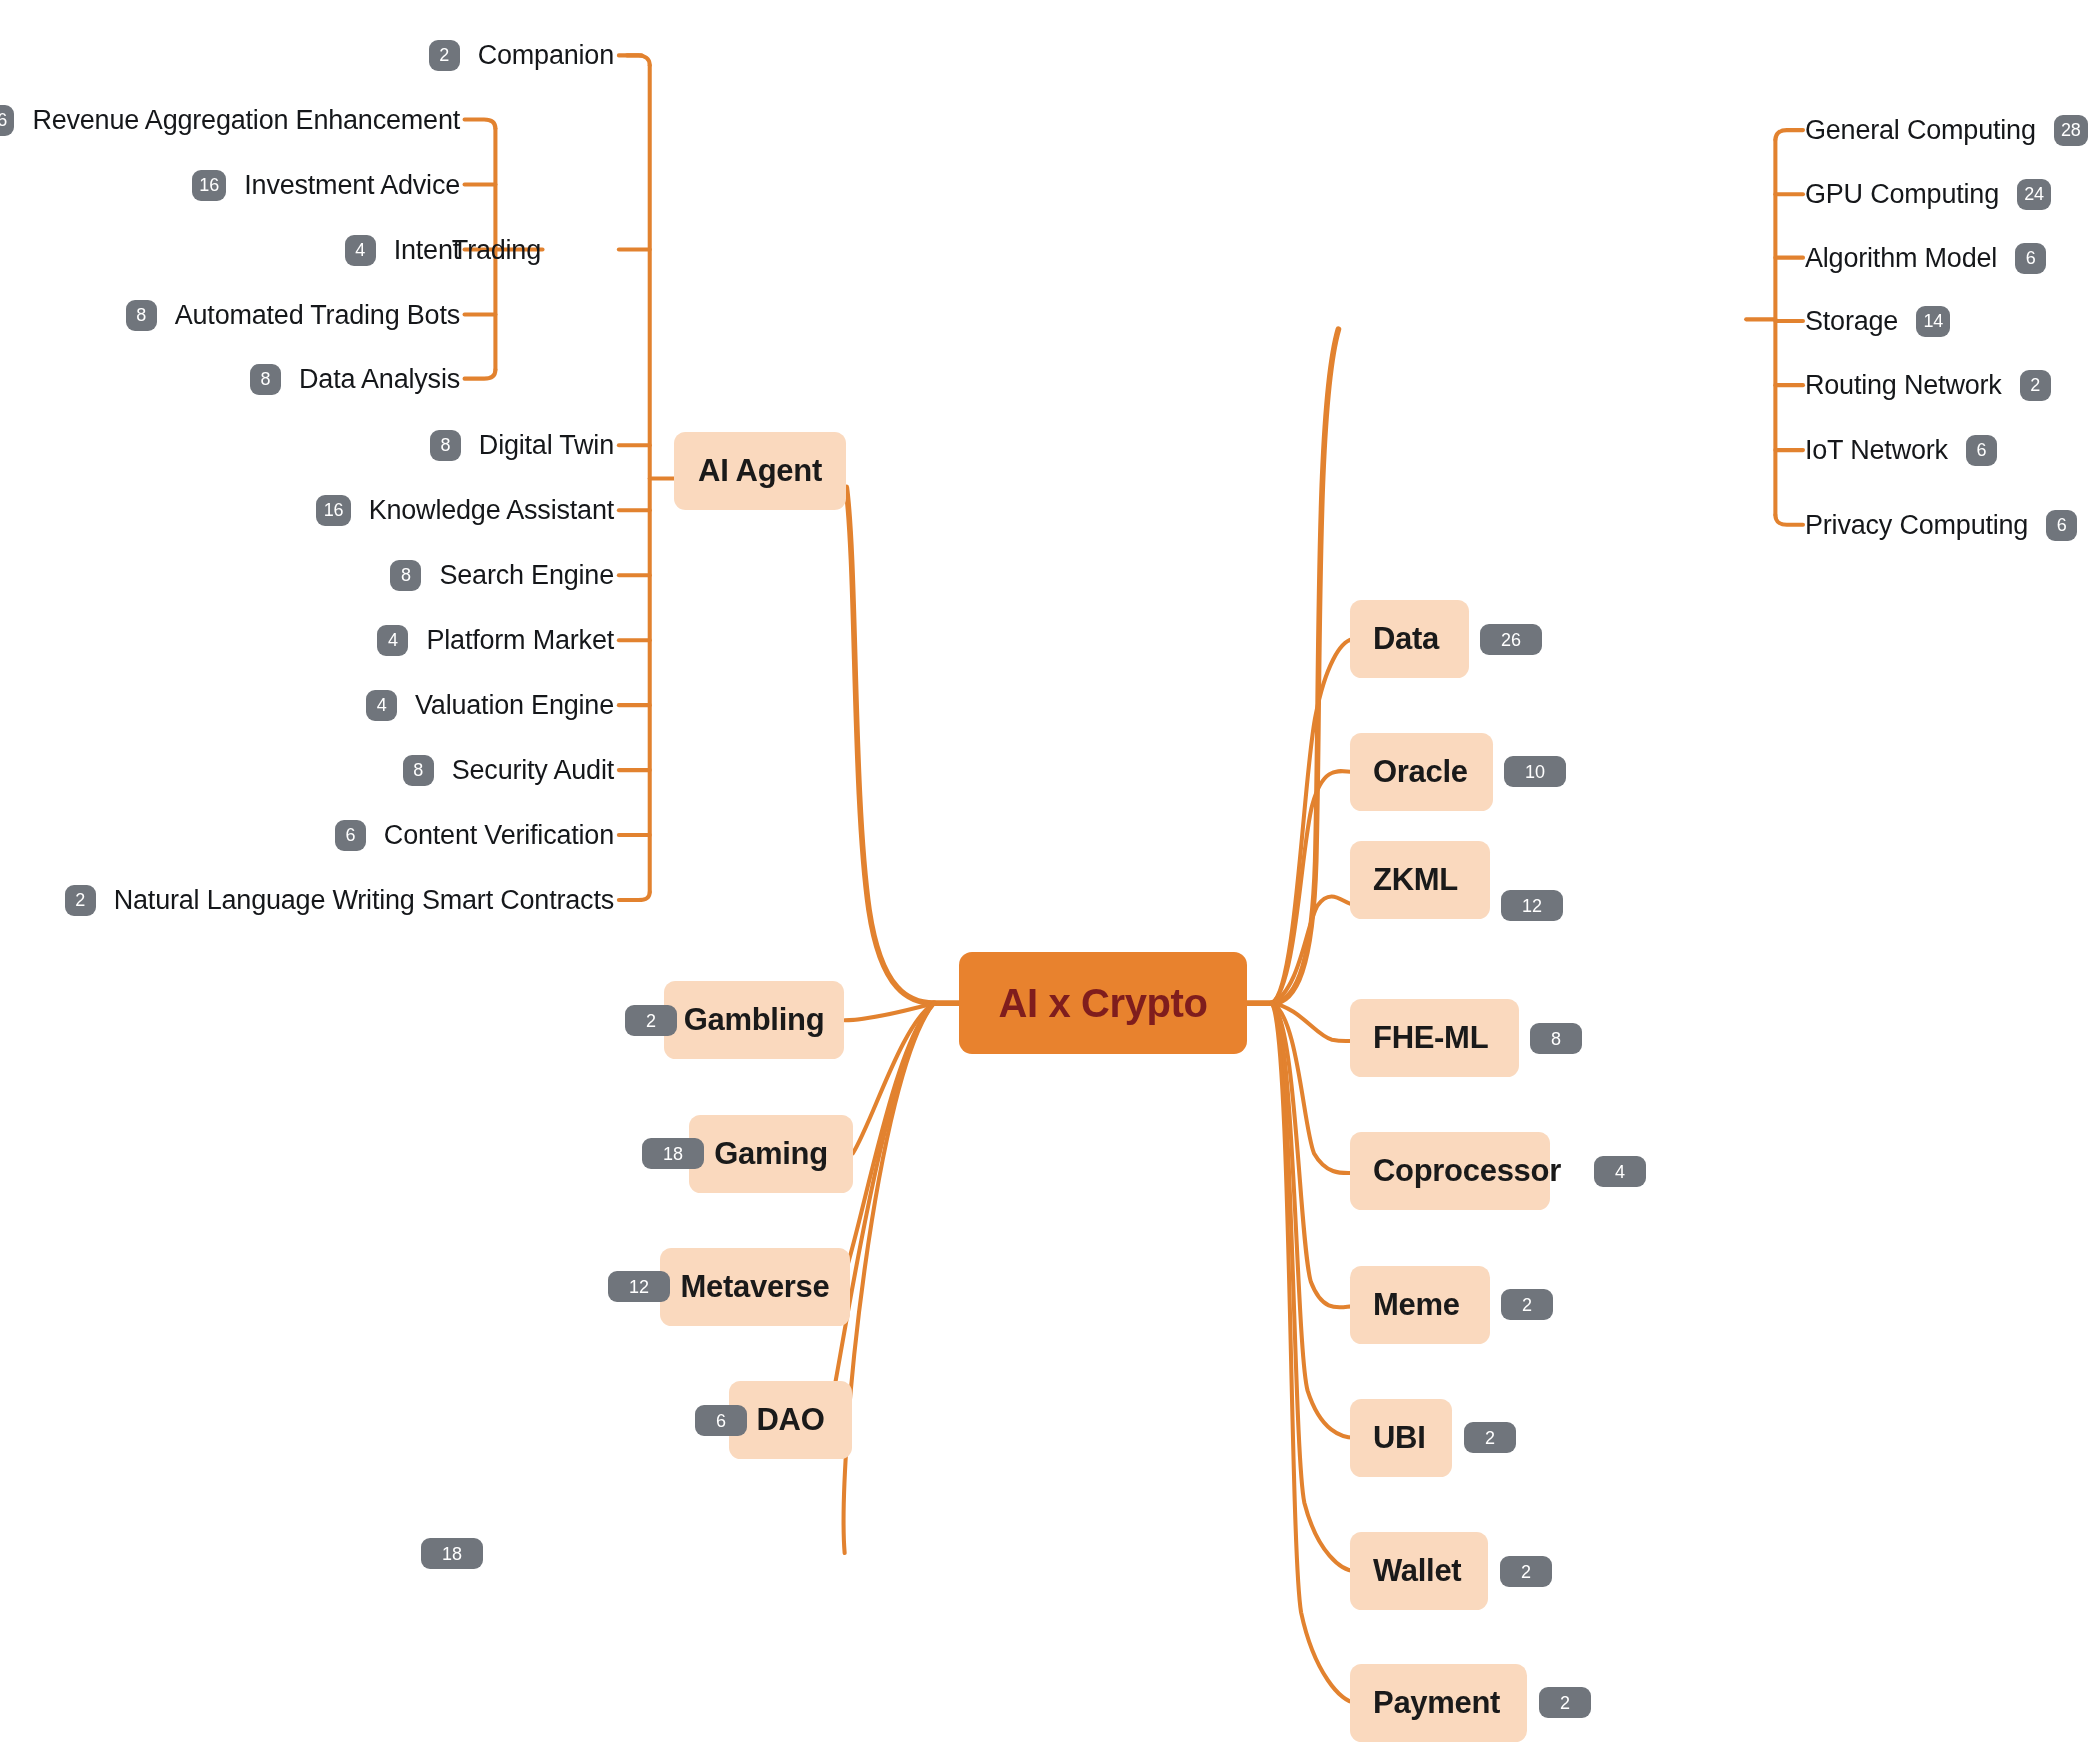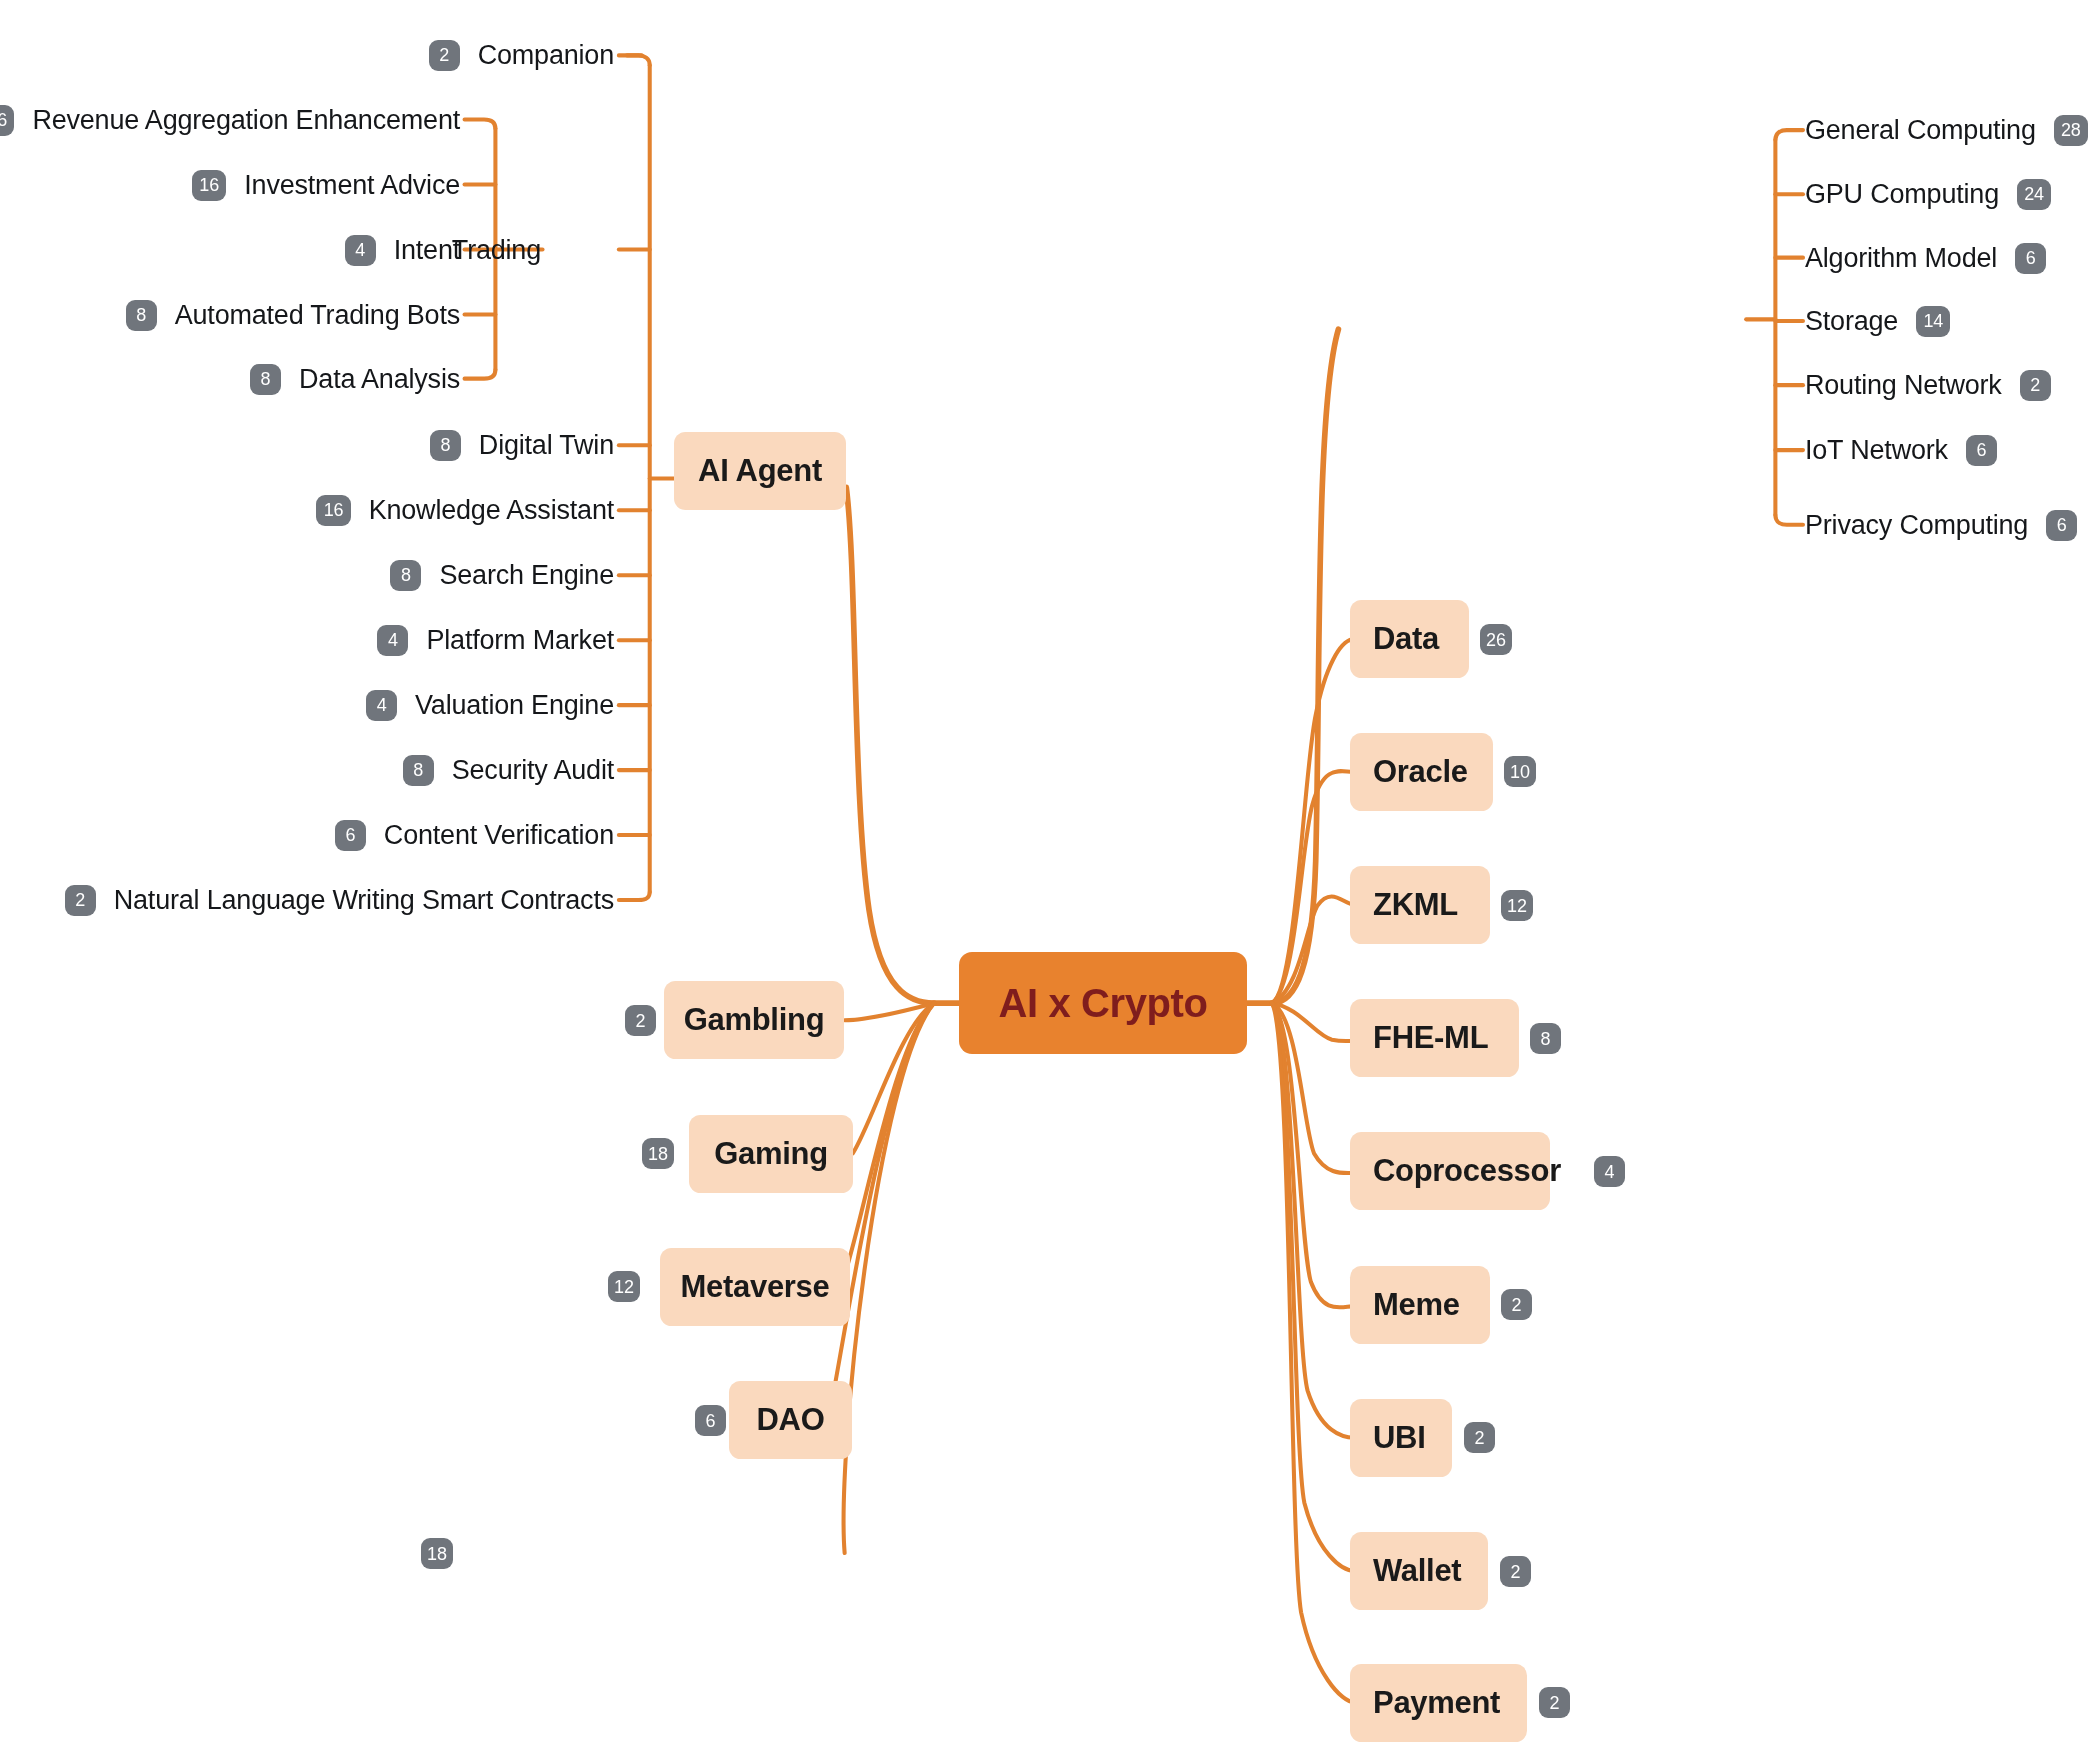--- a/index.html
+++ b/index.html
@@ -116,21 +116,21 @@
     position: absolute;
     display: inline-flex;
     align-items: center;
     justify-content: center;
     background: #70757C;
     color: #ffffff;
     border-radius: 9px;
     font-size: 18px;
     min-width: 31px;
     height: 31px;
-    padding: 0 6px;
+    padding: 0 21px;
     box-sizing: border-box;
     line-height: 1;
   }
 </style>
 </head>
 <body>
 
 <div id="mindmap-root">
 
   <svg id="connector-layer" viewBox="0 0 2582 2158">
@@ -343,21 +343,21 @@
   <div class="node-box node-branch" style="left:1350px; top:600px; width:119px; height:78px;">
     <span>Data</span>
   </div>
   <div class="badge-float" style="left:1480px; top:624px;">26</div>
 
   <div class="node-box node-branch" style="left:1350px; top:733px; width:143px; height:78px;">
     <span>Oracle</span>
   </div>
   <div class="badge-float" style="left:1504px; top:756px;">10</div>
 
-  <div class="node-box node-branch" style="left:1350px; top:866px; width:140px; height:78px;">
+  <div class="node-box node-branch" style="left:1350px; top:841px; width:140px; height:78px;">
     <span>ZKML</span>
   </div>
   <div class="badge-float" style="left:1501px; top:890px;">12</div>
 
   <div class="node-box node-branch" style="left:1350px; top:999px; width:169px; height:78px;">
     <span>FHE-ML</span>
   </div>
   <div class="badge-float" style="left:1530px; top:1023px;">8</div>
 
   <div class="node-box node-branch" style="left:1350px; top:1132px; width:200px; height:78px;">

